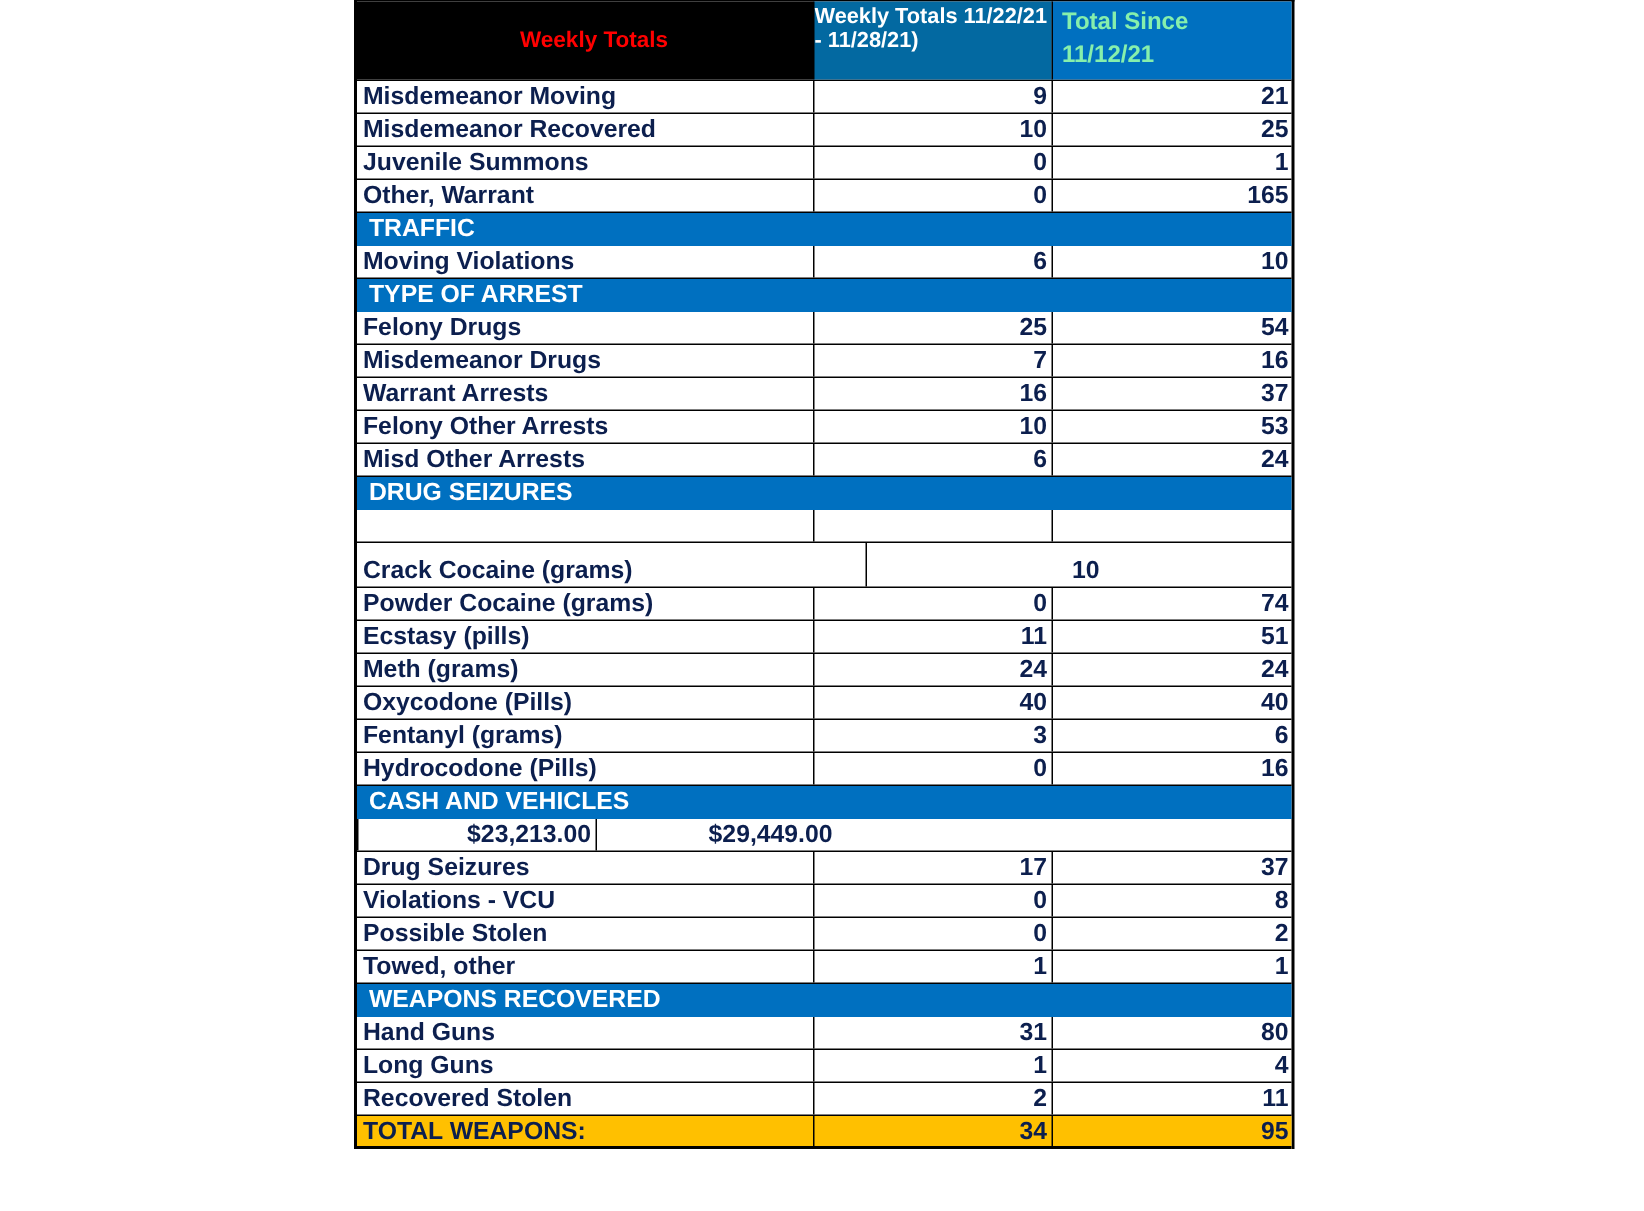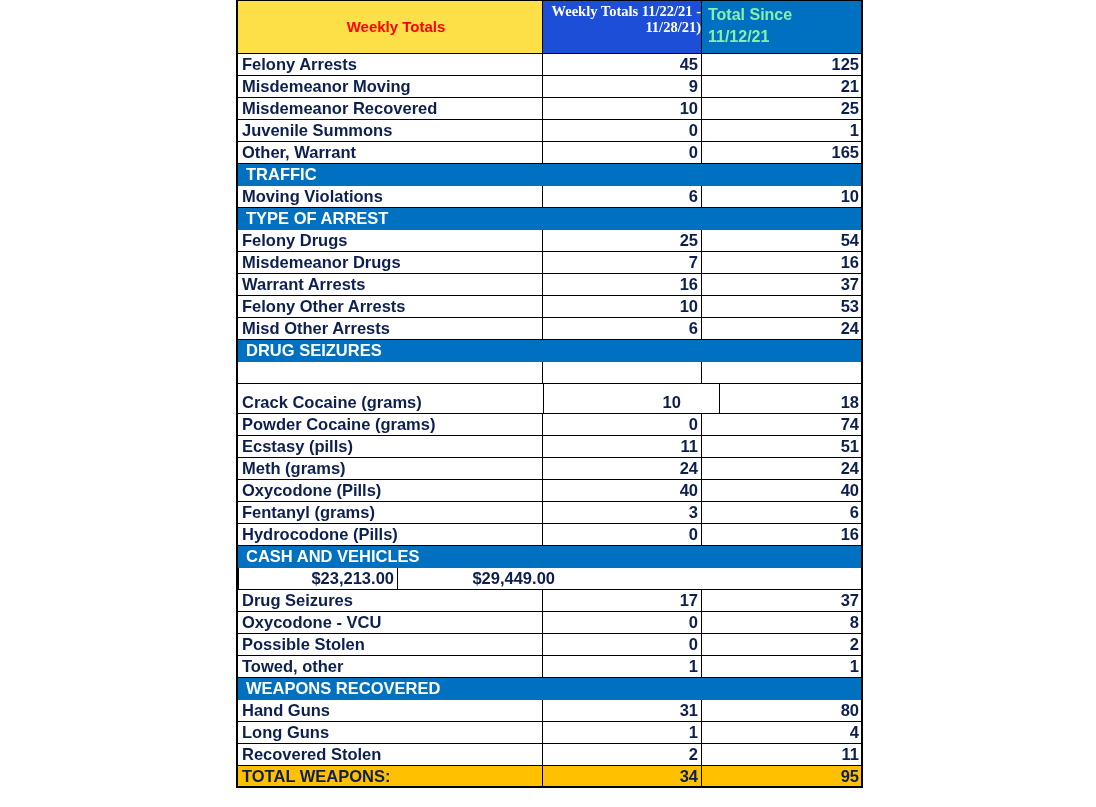--- a/index.html
+++ b/index.html
@@ -4,22 +4,22 @@
 <style>
   html, body { margin: 0; padding: 0; background: #ffffff; }
   body { width: 1096px; height: 807px; position: relative; overflow: hidden; font-family: "Liberation Sans", sans-serif; }
   .sheet { position: absolute; left: 236px; top: 0; width: 623px; border-left: 2px solid #000; border-right: 2px solid #000; border-top: 1px solid #000; }
   .row { display: flex; height: 22px; box-sizing: border-box; border-bottom: 1px solid #000; }
   .cell { box-sizing: border-box; font-weight: bold; font-size: 16.5px; color: #0c1f4e; line-height: 21px; white-space: nowrap; overflow: hidden; }
   .c1 { width: 304px; padding-left: 4px; }
   .c2 { width: 159px; border-left: 1px solid #000; text-align: right; padding-right: 3px; }
   .c3 { width: 160px; border-left: 1px solid #000; text-align: right; padding-right: 2px; }
   .hdr { height: 53px; border-bottom: 1px solid #000; }
-  .hdr .c1 { background: #fde047; color: #ff0000; font-size: 15px; text-align: center; line-height: 52px; padding-left: 12px; }
-  .hdr .c2 { background: #1d4ed8; color: #ffffff; font-size: 14.5px; text-align: right; line-height: 16px; padding: 2px 0 0 0; white-space: normal; font-family: Liberation Serif, serif; }
+  .hdr .c1 { background: #000000; color: #ff0000; font-size: 15px; text-align: center; line-height: 52px; padding-left: 12px; }
+  .hdr .c2 { background: #0369a1; color: #ffffff; font-size: 14.5px; text-align: left; line-height: 16px; padding: 2px 0 0 0; white-space: normal; }
   .hdr .c3 { background: #0070c0; color: #86efac; font-size: 16px; text-align: left; padding: 3px 0 0 6px; line-height: 22px; white-space: normal; font-weight: bold; }
   .section { background: #0070c0; border-bottom: 1px solid #0070c0; }
   .section .cell { color: #ffffff; width: 100%; padding-left: 8px; font-size: 16.5px; }
   .total { background: #ffc000; }
   .total .cell { font-size: 16.5px; }
   .spacer { height: 22px; }
   .tall { height: 30px; gap: 35px; }
   .tall .cell { line-height: 36px; }
   .last { border-bottom: 2px solid #000; }
 </style>
@@ -30,25 +30,20 @@
 
   <div class="row hdr">
     <div class="cell c1">Weekly Totals</div>
     <div class="cell c2">Weekly Totals 11/22/21 - 11/28/21)</div>
     <div class="cell c3">
       <div>Total Since</div>
       <div>11/12/21</div>
     </div>
   </div>
 
-  <div class="row">
-    <div class="cell c1">Felony Arrests</div>
-    <div class="cell c2">45</div>
-    <div class="cell c3">125</div>
-  </div>
   <div class="row">
     <div class="cell c1">Misdemeanor Moving</div>
     <div class="cell c2">9</div>
     <div class="cell c3">21</div>
   </div>
   <div class="row">
     <div class="cell c1">Misdemeanor Recovered</div>
     <div class="cell c2">10</div>
     <div class="cell c3">25</div>
   </div>
@@ -105,21 +100,20 @@
     <div class="cell">DRUG SEIZURES</div>
   </div>
   <div class="row spacer">
     <div class="cell c1"></div>
     <div class="cell c2"></div>
     <div class="cell c3"></div>
   </div>
   <div class="row tall">
     <div class="cell c1">Crack Cocaine (grams)</div>
     <div class="cell c2">10</div>
-    <div class="cell c3">18</div>
   </div>
   <div class="row">
     <div class="cell c1">Powder Cocaine (grams)</div>
     <div class="cell c2">0</div>
     <div class="cell c3">74</div>
   </div>
   <div class="row">
     <div class="cell c1">Ecstasy (pills)</div>
     <div class="cell c2">11</div>
     <div class="cell c3">51</div>
@@ -151,21 +145,21 @@
   <div class="row">
     <div class="cell c2">$23,213.00</div>
     <div class="cell c3">$29,449.00</div>
   </div>
   <div class="row">
     <div class="cell c1">Drug Seizures</div>
     <div class="cell c2">17</div>
     <div class="cell c3">37</div>
   </div>
   <div class="row">
-    <div class="cell c1">Oxycodone - VCU</div>
+    <div class="cell c1">Violations - VCU</div>
     <div class="cell c2">0</div>
     <div class="cell c3">8</div>
   </div>
   <div class="row">
     <div class="cell c1">Possible Stolen</div>
     <div class="cell c2">0</div>
     <div class="cell c3">2</div>
   </div>
   <div class="row">
     <div class="cell c1">Towed, other</div>

